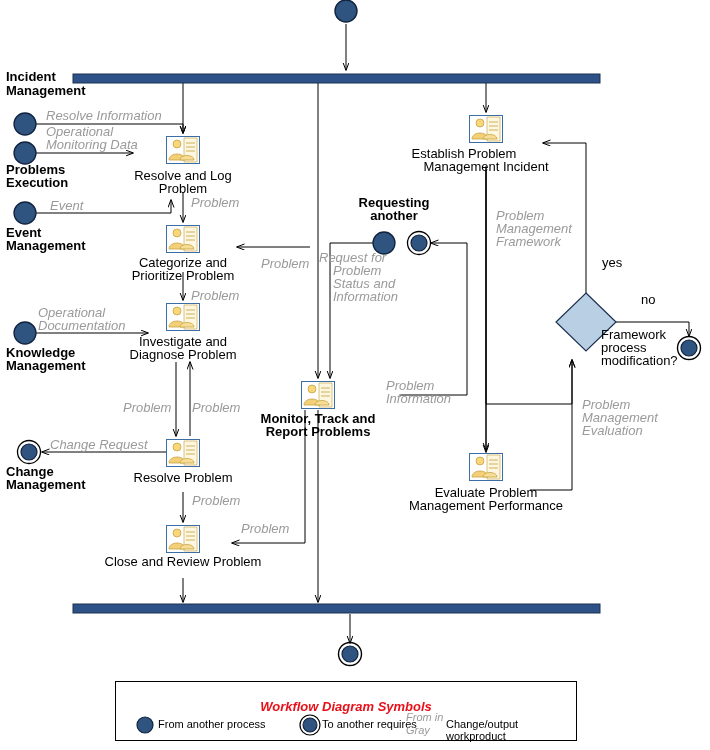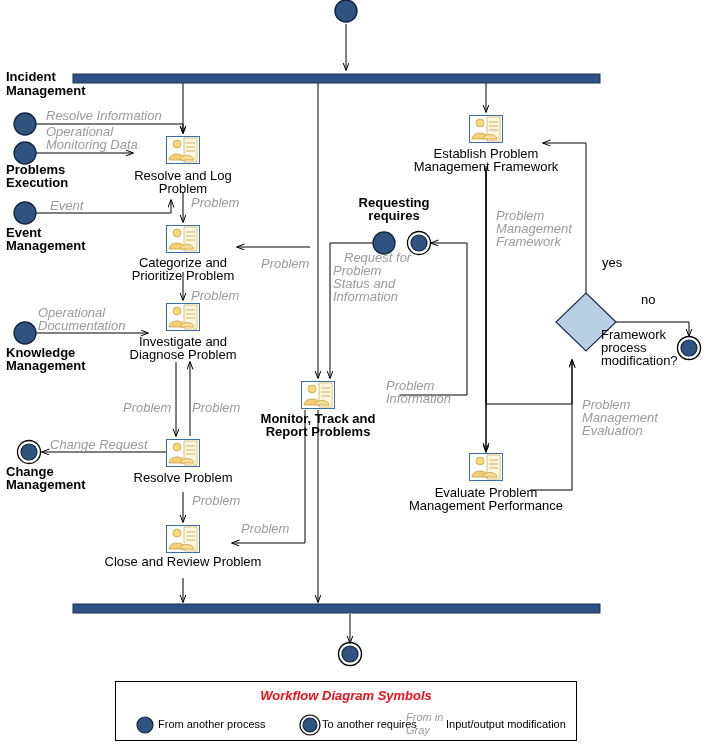--- a/index.html
+++ b/index.html
@@ -225,40 +225,40 @@
   <div class="lbl bold" style="left:6px;top:227px;width:80px">Event</div>
   <div class="lbl bold" style="left:6px;top:240px;width:90px">Management</div>
 
   <div class="lbl bold" style="left:6px;top:347px;width:90px">Knowledge</div>
   <div class="lbl bold" style="left:6px;top:360px;width:90px">Management</div>
 
   <div class="lbl bold" style="left:6px;top:466px;width:90px">Change</div>
   <div class="lbl bold" style="left:6px;top:479px;width:95px">Management</div>
 
   <div class="lbl bold center" style="left:349px;top:197px;width:90px">Requesting</div>
-  <div class="lbl bold center" style="left:349px;top:210px;width:90px">requires</div>
+  <div class="lbl bold center" style="left:349px;top:210px;width:90px">another</div>
 
   <div class="lbl center" style="left:128px;top:170px;width:110px">Resolve and Log</div>
   <div class="lbl center" style="left:128px;top:183px;width:110px">Problem</div>
 
   <div class="lbl center" style="left:118px;top:257px;width:130px">Categorize and</div>
   <div class="lbl center" style="left:118px;top:270px;width:130px">Prioritize Problem</div>
 
   <div class="lbl center" style="left:118px;top:336px;width:130px">Investigate and</div>
   <div class="lbl center" style="left:118px;top:349px;width:130px">Diagnose Problem</div>
 
   <div class="lbl center" style="left:128px;top:472px;width:110px">Resolve Problem</div>
 
   <div class="lbl center" style="left:103px;top:556px;width:160px">Close and Review Problem</div>
 
   <div class="lbl center bold" style="left:253px;top:413px;width:130px">Monitor, Track and</div>
   <div class="lbl center bold" style="left:253px;top:426px;width:130px">Report Problems</div>
 
-  <div class="lbl center" style="left:410px;top:148px;width:152px">Establish Problem</div>
-  <div class="lbl center" style="left:410px;top:161px;width:152px">Management Framework</div>
+  <div class="lbl center" style="left:388px;top:148px;width:152px">Establish Problem</div>
+  <div class="lbl center" style="left:410px;top:161px;width:152px">Management Incident</div>
 
   <div class="lbl center" style="left:408px;top:487px;width:156px">Evaluate Problem</div>
   <div class="lbl center" style="left:408px;top:500px;width:156px">Management Performance</div>
 
   <div class="lbl" style="left:601px;top:329px;width:90px">Framework</div>
   <div class="lbl" style="left:601px;top:342px;width:90px">process</div>
   <div class="lbl" style="left:601px;top:355px;width:90px">modification?</div>
   <div class="lbl" style="left:602px;top:257px;width:30px">yes</div>
   <div class="lbl" style="left:641px;top:294px;width:30px">no</div>
 
@@ -279,48 +279,48 @@
   <div class="lbl gray" style="left:192px;top:402px;width:60px">Problem</div>
 
   <div class="lbl gray" style="left:50px;top:439px;width:110px">Change Request</div>
 
   <div class="lbl gray" style="left:192px;top:495px;width:60px">Problem</div>
 
   <div class="lbl gray" style="left:241px;top:523px;width:60px">Problem</div>
 
   <div class="lbl gray" style="left:261px;top:258px;width:60px">Problem</div>
 
-  <div class="lbl gray" style="left:344px;top:252px;width:80px">Request for</div>
+  <div class="lbl gray" style="left:319px;top:252px;width:80px">Request for</div>
   <div class="lbl gray" style="left:333px;top:265px;width:80px">Problem</div>
   <div class="lbl gray" style="left:333px;top:278px;width:80px">Status and</div>
   <div class="lbl gray" style="left:333px;top:291px;width:80px">Information</div>
 
   <div class="lbl gray" style="left:386px;top:380px;width:80px">Problem</div>
   <div class="lbl gray" style="left:386px;top:393px;width:80px">Information</div>
 
   <div class="lbl gray" style="left:496px;top:210px;width:90px">Problem</div>
   <div class="lbl gray" style="left:496px;top:223px;width:90px">Management</div>
   <div class="lbl gray" style="left:496px;top:236px;width:90px">Framework</div>
 
   <div class="lbl gray" style="left:582px;top:399px;width:90px">Problem</div>
   <div class="lbl gray" style="left:582px;top:412px;width:90px">Management</div>
   <div class="lbl gray" style="left:582px;top:425px;width:90px">Evaluation</div>
 
   <div class="legendbox" style="left:115px;top:681px;width:460px;height:58px;">
-    <div class="legtitle" style="margin-top:6px;">Workflow Diagram Symbols</div>
+    <div class="legtitle" style="margin-top:17px;">Workflow Diagram Symbols</div>
 
     <svg style="position:absolute;left:18px;top:32px;width:22px;height:22px" viewBox="0 0 22 22">
       <circle cx="11" cy="11" r="8" fill="#2f5480" stroke="#12233f" stroke-width="1.2"></circle>
     </svg>
     <div class="legitem" style="left:42px;top:36px;">From another process</div>
 
     <svg style="position:absolute;left:183px;top:32px;width:22px;height:22px" viewBox="0 0 22 22">
       <circle cx="11" cy="11" r="10" fill="none" stroke="#000" stroke-width="1.2"></circle>
       <circle cx="11" cy="11" r="7" fill="#2f5480" stroke="#12233f" stroke-width="1.1"></circle>
     </svg>
     <div class="legitem" style="left:206px;top:36px;">To another requires</div>
 
     <div class="legitem gray" style="left:290px;top:29px;color:#9a9a9a;font-style:italic;">From in</div>
     <div class="legitem gray" style="left:290px;top:42px;color:#9a9a9a;font-style:italic;">Gray</div>
-    <div class="legitem" style="left:330px;top:36px;">Input/output modification</div>
+    <div class="legitem" style="left:330px;top:36px;">Change/output workproduct</div>
   </div>
 
 </div>
 
 </body></html>

